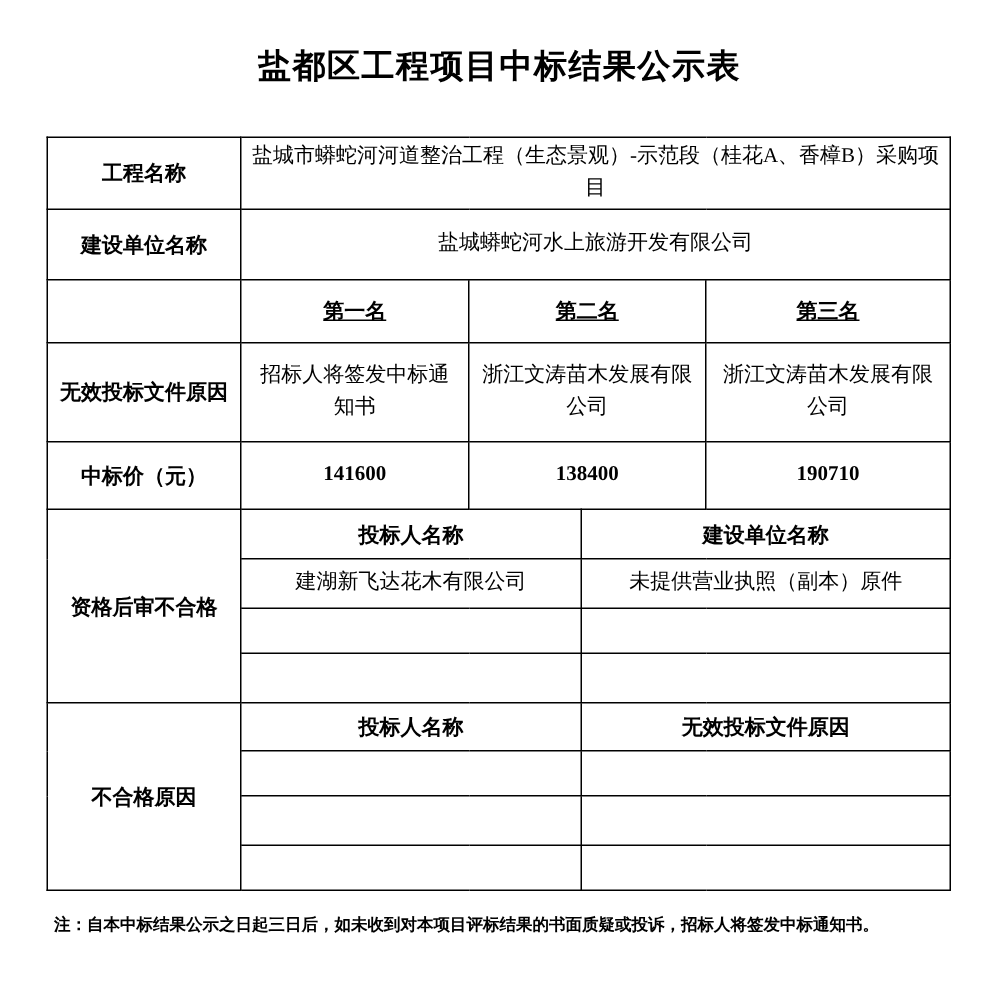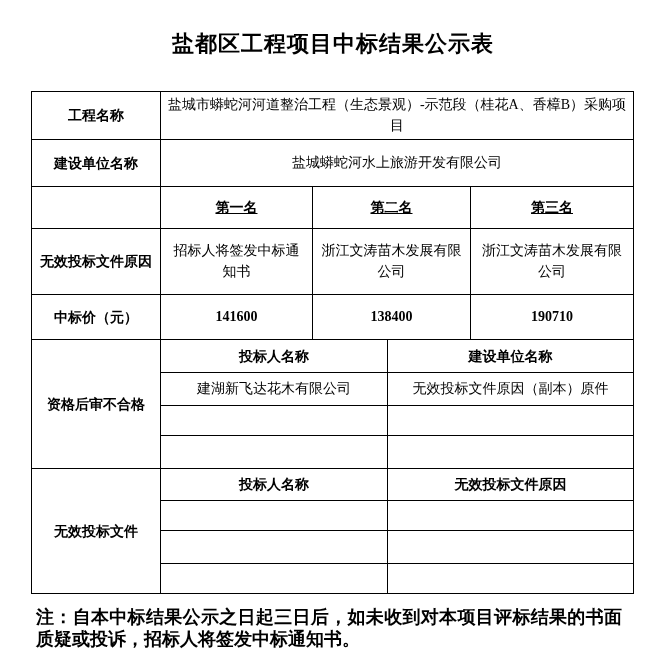--- a/index.html
+++ b/index.html
@@ -59,21 +59,21 @@
   tr.h42 { height: 42px; text-decoration: underline; }
   tr.h66 { height: 66px; }
   tr.h41 { height: 45px; }
   tr.h33 { height: 33px; }
   tr.h32 { height: 32px; }
   tr.h30 { height: 30px; }
   .note {
     margin: 12px 32px 0 36px;
     font-weight: bold;
     font-family: "Liberation Sans", sans-serif;
-    font-size: 18px;
+    font-size: 11px;
     line-height: 22px;
     text-align: justify;
   }
 </style>
 </head>
 <body>
 
 <div class="page">
 
   <div class="title">盐都区工程项目中标结果公示表</div>
@@ -119,33 +119,33 @@
       <td class="num">190710</td>
     </tr>
 
     <tr class="h33">
       <td class="lbl" rowspan="4">资格后审不合格</td>
       <td class="hdr" colspan="2">投标人名称</td>
       <td class="hdr" colspan="2">建设单位名称</td>
     </tr>
     <tr class="h33">
       <td colspan="2">建湖新飞达花木有限公司</td>
-      <td colspan="2">无效投标文件原因（副本）原件</td>
+      <td colspan="2">未提供营业执照（副本）原件</td>
     </tr>
     <tr class="h30">
       <td colspan="2"></td>
       <td colspan="2"></td>
     </tr>
     <tr class="h33">
       <td colspan="2"></td>
       <td colspan="2"></td>
     </tr>
 
     <tr class="h32">
-      <td class="lbl" rowspan="4">无效投标文件</td>
+      <td class="lbl" rowspan="4">不合格原因</td>
       <td class="hdr" colspan="2">投标人名称</td>
       <td class="hdr" colspan="2">无效投标文件原因</td>
     </tr>
     <tr class="h30">
       <td colspan="2"></td>
       <td colspan="2"></td>
     </tr>
     <tr class="h33">
       <td colspan="2"></td>
       <td colspan="2"></td>

